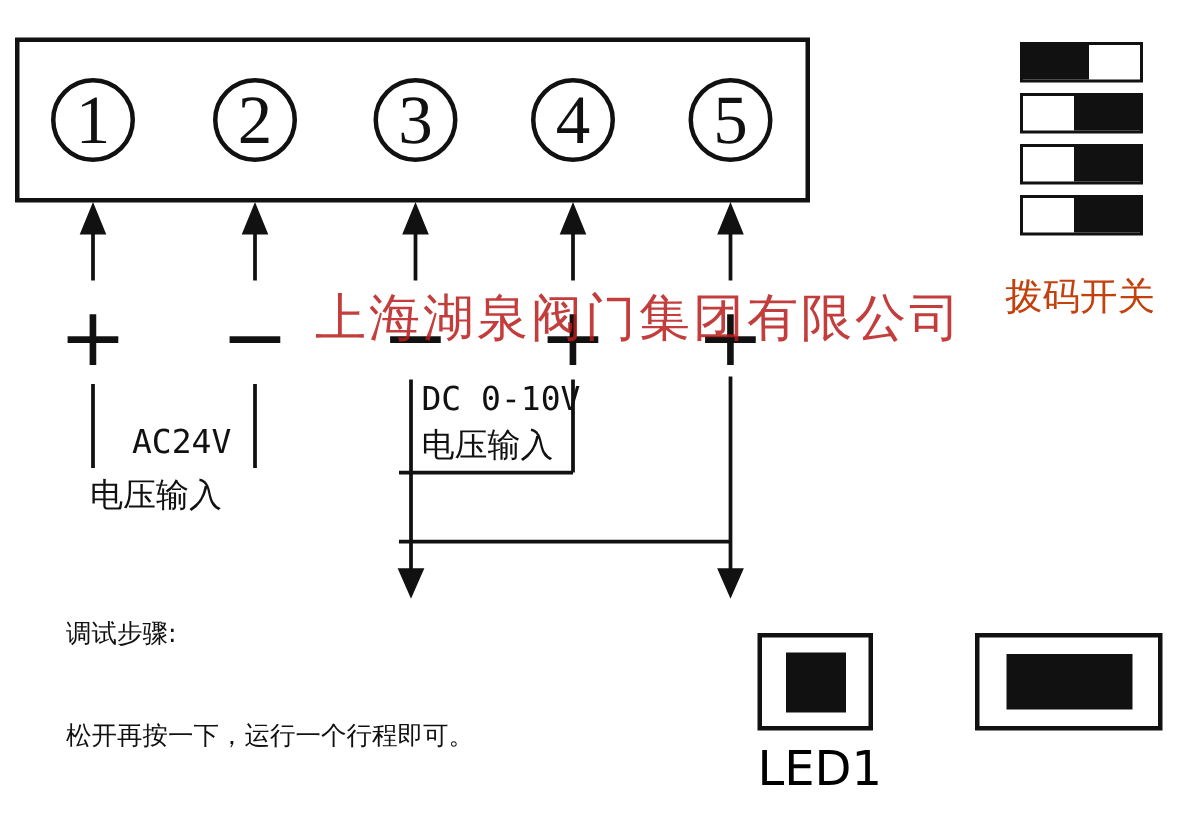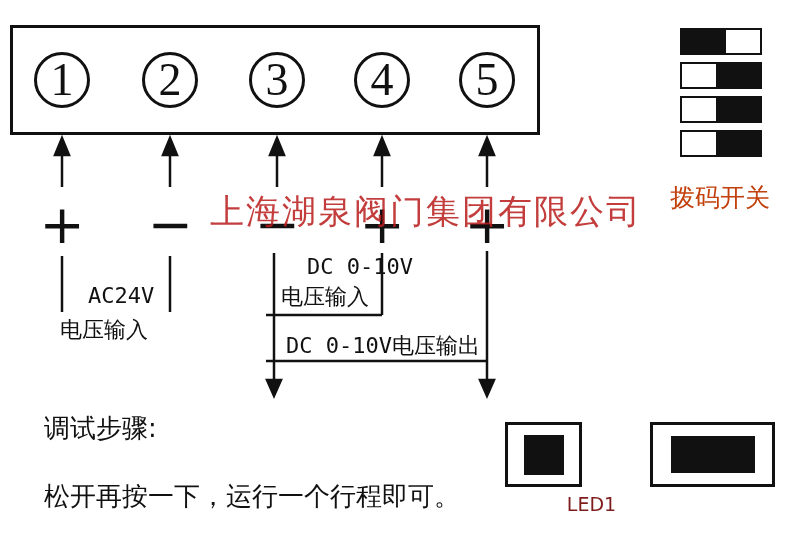--- a/index.html
+++ b/index.html
@@ -38,21 +38,21 @@
     font-size:34px; letter-spacing:2px; color:#b91c1c; opacity:.85;
   }
 
   
   .lbl {
     position:absolute; z-index:3; white-space:nowrap; color:#111;
     font-size:22px; font-family:"DejaVu Sans Mono","DejaVu Sans",monospace;
   }
   .ac1   { left:88px;  top:283px; }
   .ac2   { left:60px;  top:315px; }
-  .dcin1 { left:281px; top:254px;margin-left:26px; }
+  .dcin1 { left:281px; top:254px; }
   .dcin2 { left:281px; top:282px; }
   .dcout { left:286px; top:331px; }
 
   
   .dip {
     position:absolute; left:680px; width:82px; height:27px;
     border:2px solid #111; box-sizing:border-box; background:#fff; display:flex;
   }
   .dip .slider { width:56%; height:100%; background:#111; }
   .dip.knob-right { justify-content:flex-end; }
@@ -62,27 +62,27 @@
   .module {
     position:absolute; top:422px; height:65px; border:3px solid #111;
     box-sizing:border-box; background:#fff;
     display:flex; align-items:center; justify-content:center;
   }
   .led-box { left:505px; width:77px; }
   .led-square { width:40px; height:40px; background:#111; }
   .k1-box { left:650px; width:125px; }
   .k1-rect { width:84px; height:37px; background:#111; }
   .module-label {
-    position:absolute; top:493px; text-align:center; font-size:19px; color:#7f1d1d;margin-left:48px;
+    position:absolute; top:493px; text-align:center; font-size:32px; color:#000000;
   }
   .led-label { left:505px; width:77px; }
   .k1-label  { left:650px; width:125px; }
 
   
-  .ins { position:absolute; left:44px; font-size:26px; color:#111; white-space:nowrap; z-index:3; }
+  .ins { position:absolute; left:44px; font-size:17px; color:#111; white-space:nowrap; z-index:3; }
   .ins-title { top:411px; }
   .ins-l1    { top:445px; }
   .ins-l2    { top:479px; }
 </style>
 </head>
 <body>
 
 <div class="stage">
 
   <div class="terminal-block">
@@ -136,21 +136,20 @@
   <div class="pol" style="left:247px">−</div>
   <div class="pol" style="left:352px">+</div>
   <div class="pol" style="left:457px">+</div>
 
   <div class="watermark">上海湖泉阀门集团有限公司</div>
 
   <div class="lbl ac1">AC24V</div>
   <div class="lbl ac2">电压输入</div>
   <div class="lbl dcin1">DC 0-10V</div>
   <div class="lbl dcin2">电压输入</div>
-  <div class="lbl dcout">DC 0-10V电压输出</div>
 
   <div class="dip knob-left" style="top:28px">
       <div class="slider"></div>
     </div>
   <div class="dip knob-right" style="top:62px">
       <div class="slider"></div>
     </div>
   <div class="dip knob-right" style="top:96px">
       <div class="slider"></div>
     </div>

